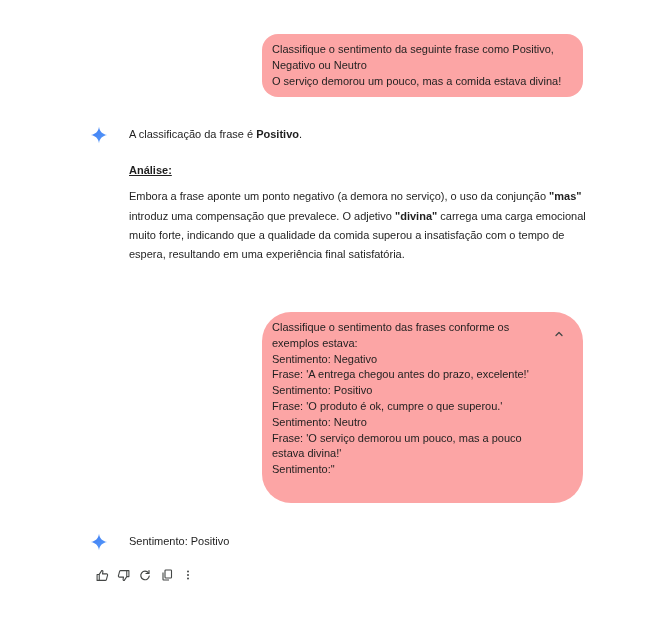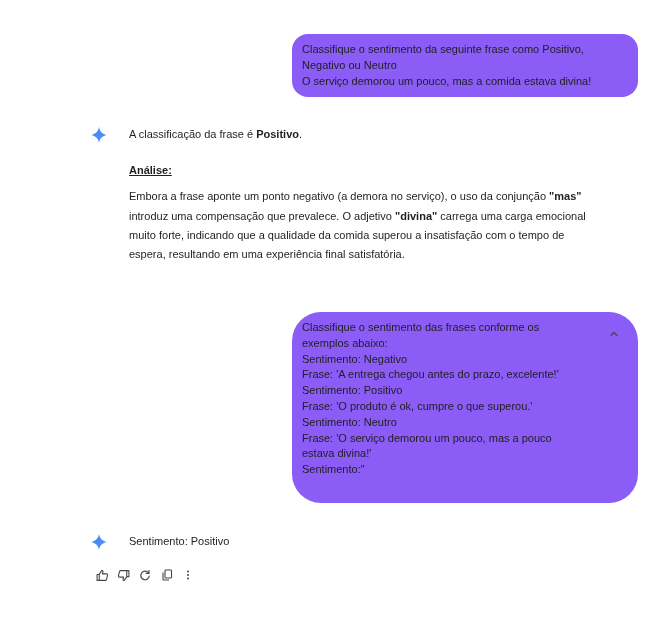--- a/index.html
+++ b/index.html
@@ -2,22 +2,22 @@
 <html><head>
 <meta charset="utf-8">
 <style>
   html, body { margin: 0; padding: 0; background: #ffffff; }
   body {
     width: 661px; height: 637px; position: relative; overflow: hidden;
     font-family: "Liberation Sans", "DejaVu Sans", sans-serif;
     color: #1f1f1f; font-size: 11px;
   }
   .user-bubble {
-    position: absolute; left: 292px; width: 346px;
-    background: #8b5cf6; border-radius: 16px 4px 16px 16px;
+    position: absolute; left: 262px; width: 321px;
+    background: #fca5a5; border-radius: 16px 4px 16px 16px;
     box-sizing: border-box; padding: 8px 30px 8px 10px;
     line-height: 15.8px; font-size: 11px; color: #1f1f1f;
   }
   .user-bubble.b1 { top: 34px; height: 63px; border-radius: 16px; }
   .user-bubble.b2 { top: 312px; height: 191px; border-radius: 29px; }
   .user-bubble .line { display: block; white-space: nowrap; }
   .chevron {
     position: absolute; right: 16px; top: 14px; width: 16px; height: 16px;
     display: flex; align-items: center; justify-content: center; cursor: pointer;
   }
@@ -48,21 +48,21 @@
 </svg>
 
 <div class="model-text" style="top:125px;">
   <p><span>A classificação da frase é </span><b>Positivo</b><span>.</span></p>
   <p style="margin-top:17px;text-decoration:underline;"><b>Análise:</b></p>
   <p style="margin-top:7px;"><span>Embora a frase aponte um ponto negativo (a demora no serviço), o uso da conjunção </span><b>"mas"</b><span> introduz uma compensação que prevalece. O adjetivo </span><b>"divina"</b><span> carrega uma carga emocional muito forte, indicando que a qualidade da comida superou a insatisfação com o tempo de espera, resultando em uma experiência final satisfatória.</span></p>
 </div>
 
 <div class="user-bubble b2">
   <span class="line">Classifique o sentimento das frases conforme os</span>
-  <span class="line">exemplos abaixo:</span>
+  <span class="line">exemplos estava:</span>
   <span class="line">Sentimento: Negativo</span>
   <span class="line">Frase: 'A entrega chegou antes do prazo, excelente!'</span>
   <span class="line">Sentimento: Positivo</span>
   <span class="line">Frase: 'O produto é ok, cumpre o que superou.'</span>
   <span class="line">Sentimento: Neutro</span>
   <span class="line">Frase: 'O serviço demorou um pouco, mas a pouco</span>
   <span class="line">estava divina!'</span>
   <span class="line">Sentimento:"</span>
   <div class="chevron">
     <svg width="10" height="10" viewBox="0 0 10 10">

